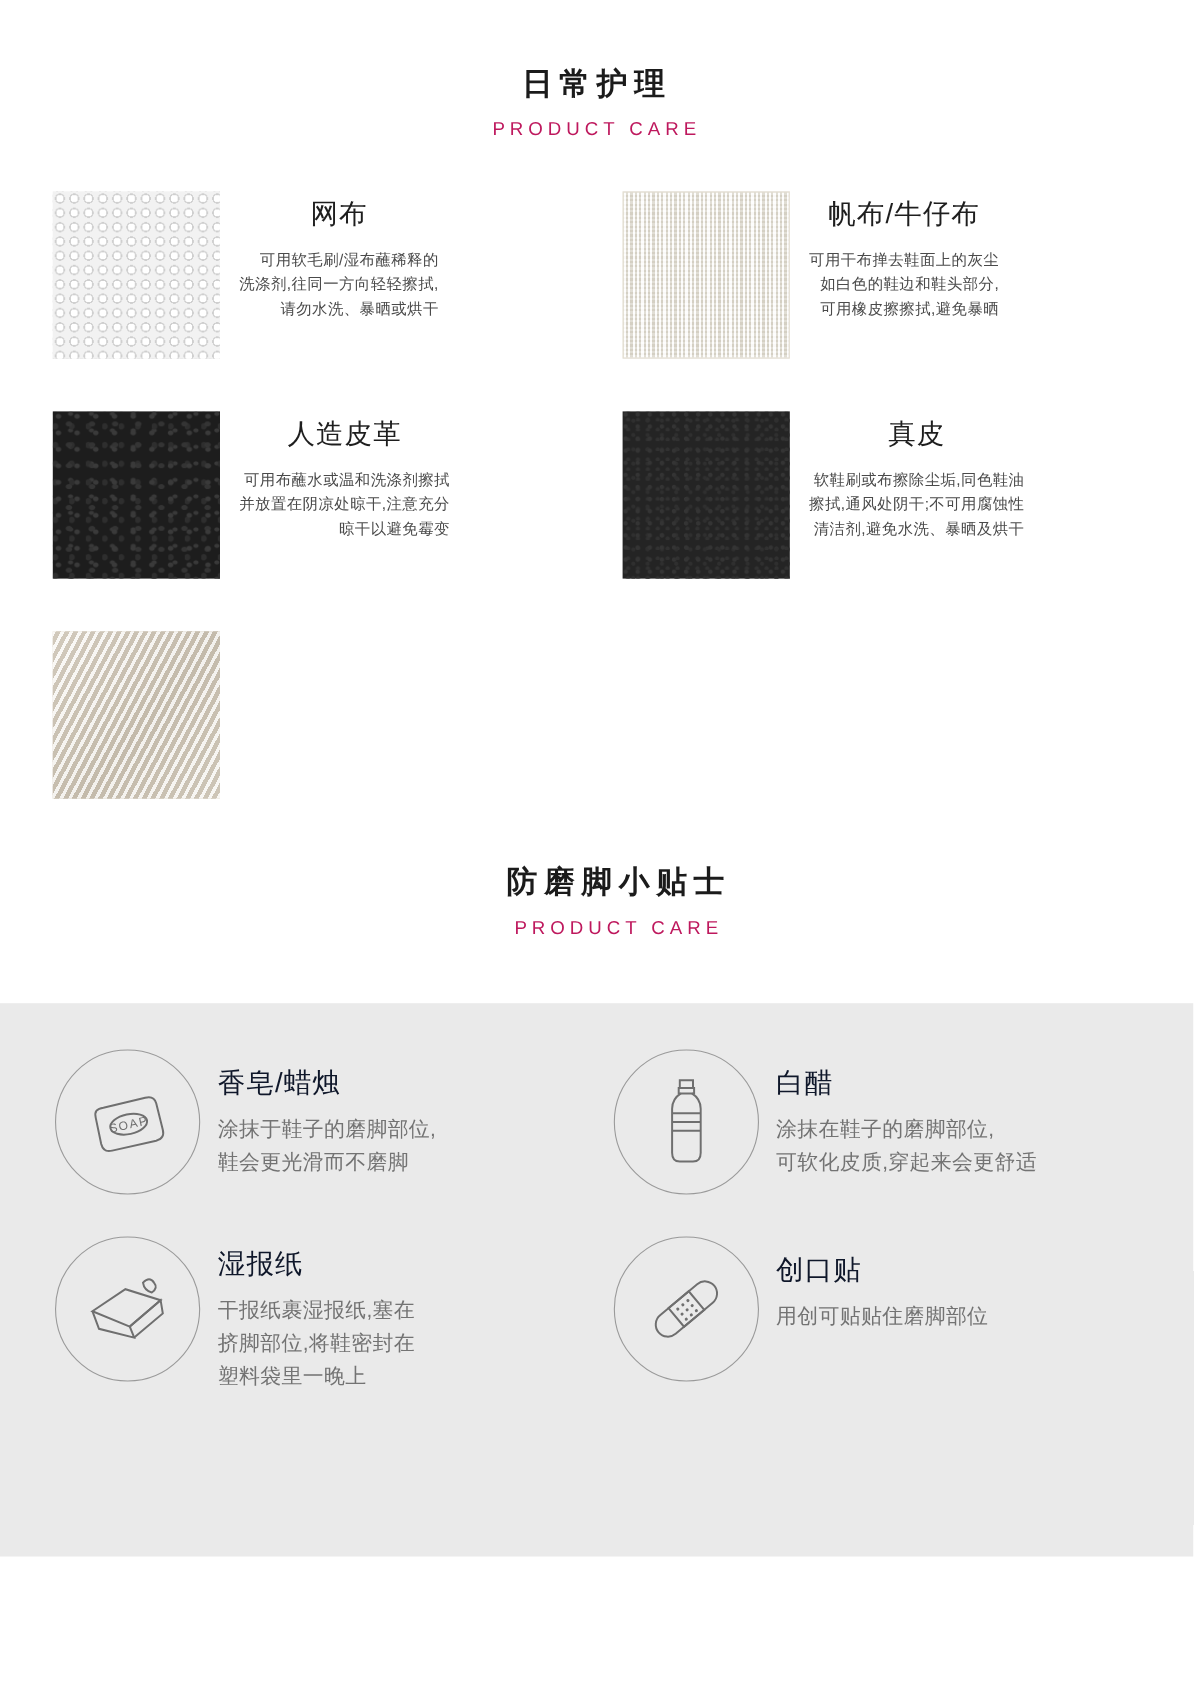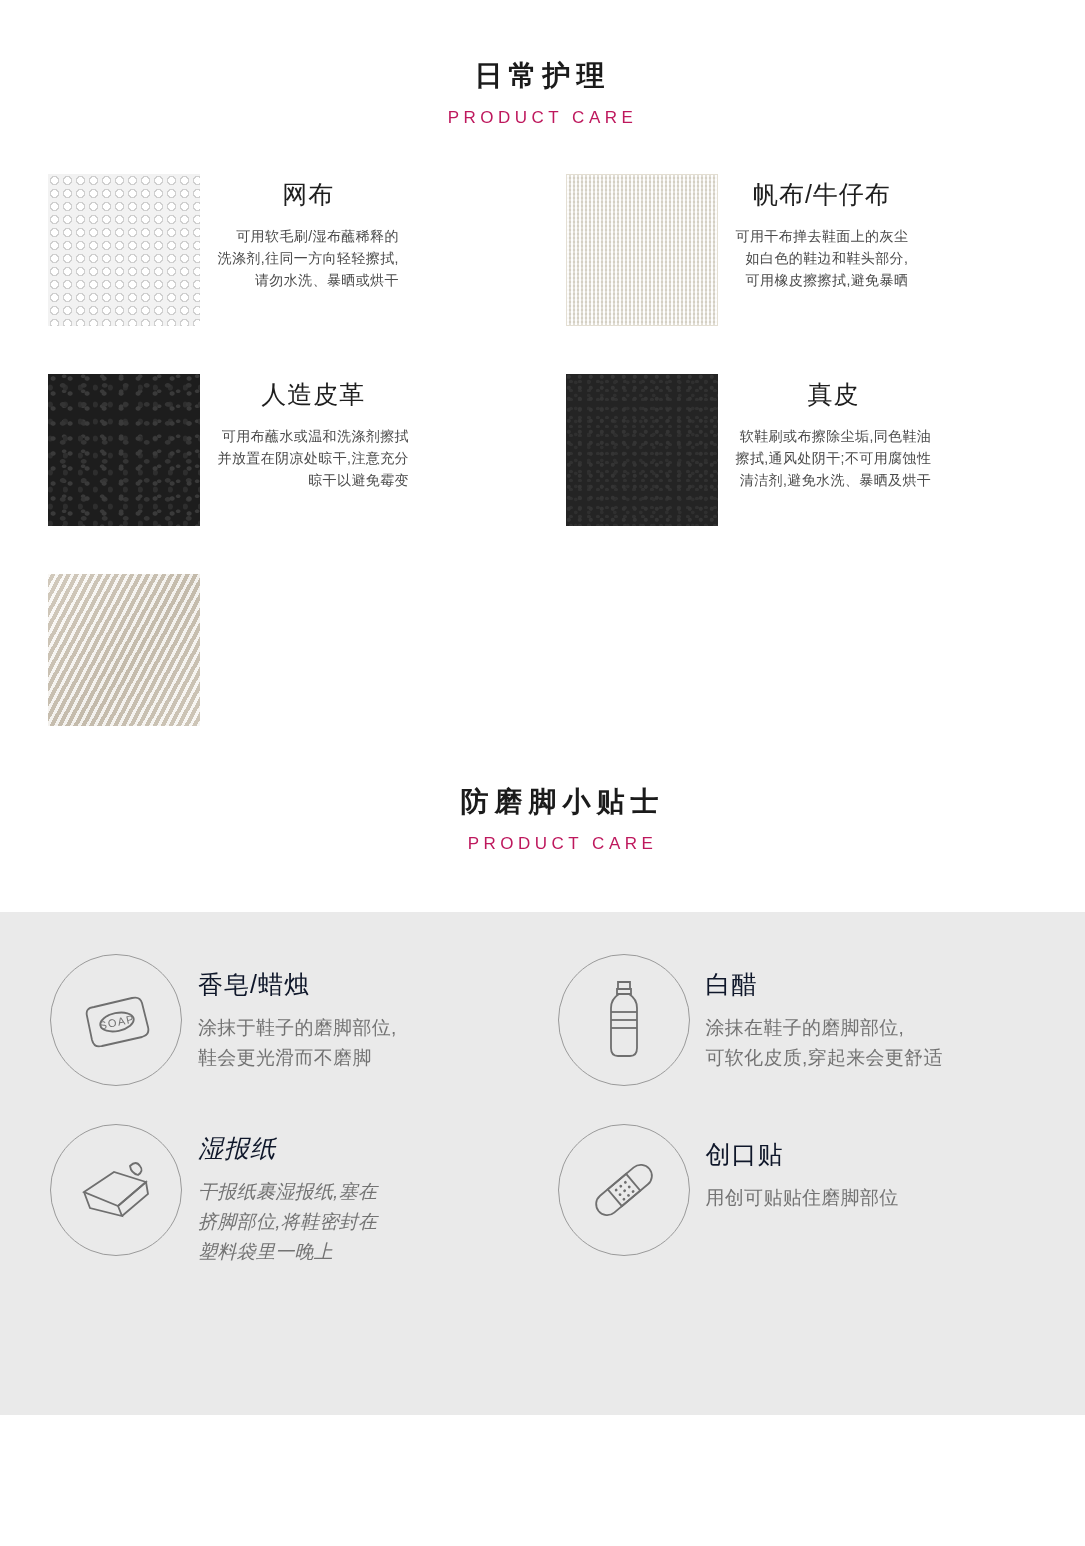--- a/index.html
+++ b/index.html
@@ -139,21 +139,21 @@
     margin-right: 16px;
   }
   .tip-text { padding-top: 14px; }
   .tip-name {
     font-size: 25px; color:#0f172a; letter-spacing: 1px; margin-bottom: 12px;
   }
   .tip-desc {
     font-size: 19px; line-height: 1.58; color:#737373; letter-spacing:.3px;
     white-space: pre-line;
   }
-  .tip-item.indent .tip-text { padding-top: 8px; font-style: italic; }
+  .tip-item.indent .tip-text { padding-top: 8px; }
 </style>
 </head>
 <body>
 
 <div class="section-head" id="care-head">
   <div class="sec-title">日常护理</div>
   <div class="sec-sub">PRODUCT CARE</div>
 </div>
 
 <div class="care-grid">

